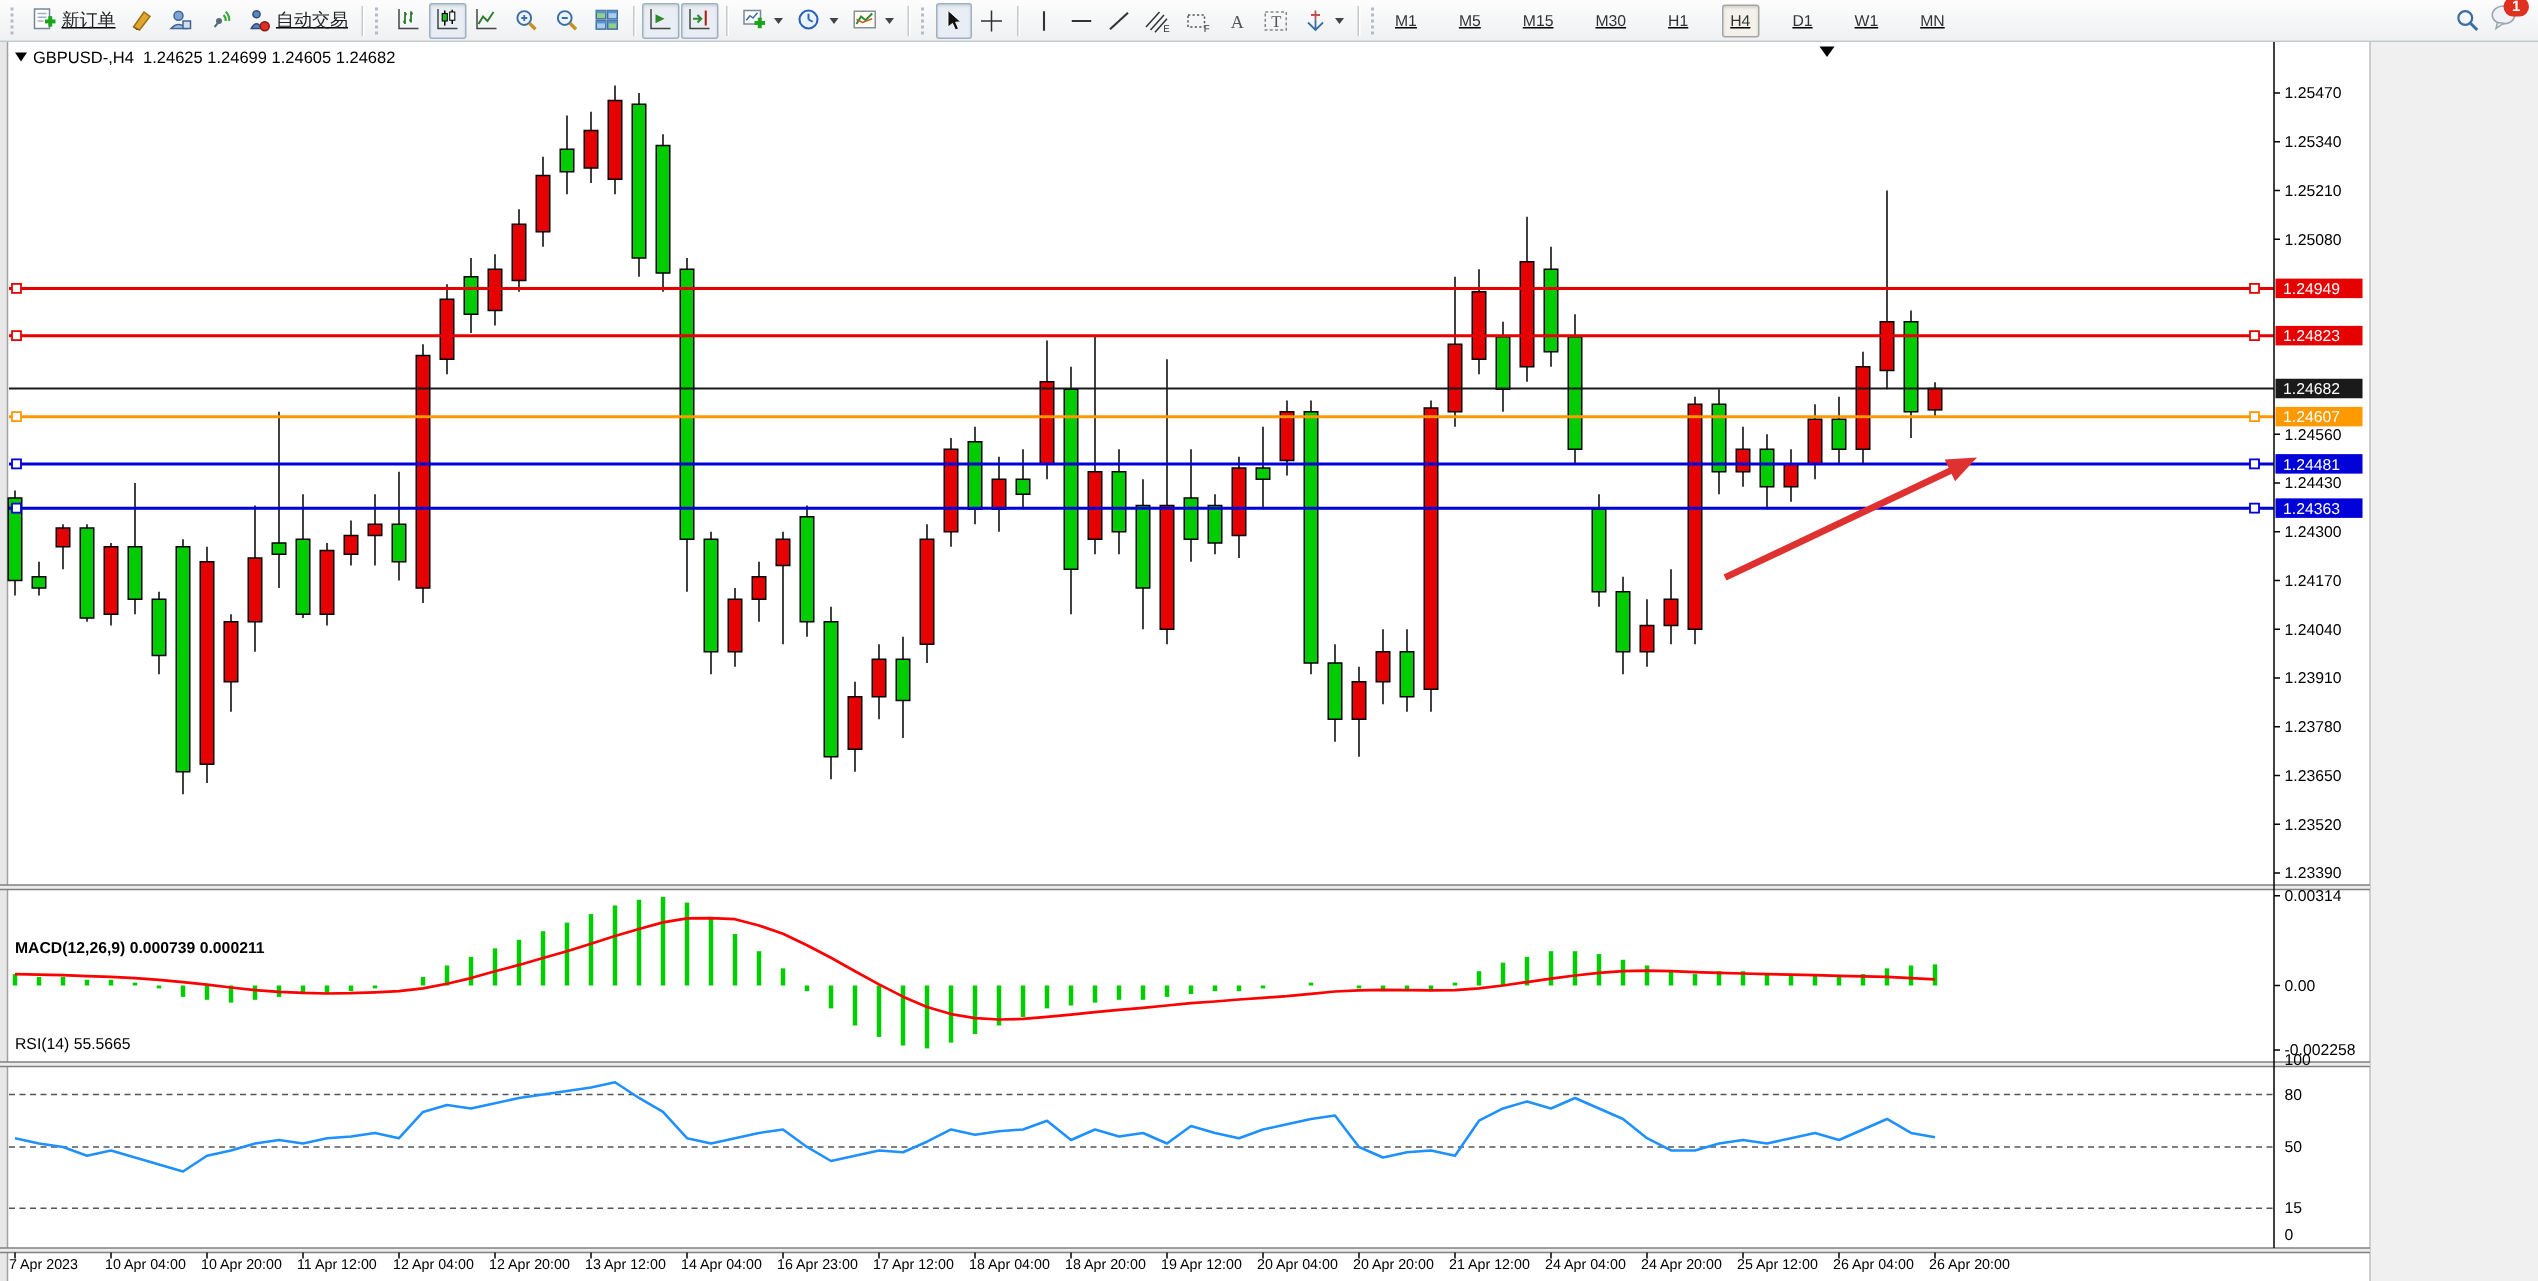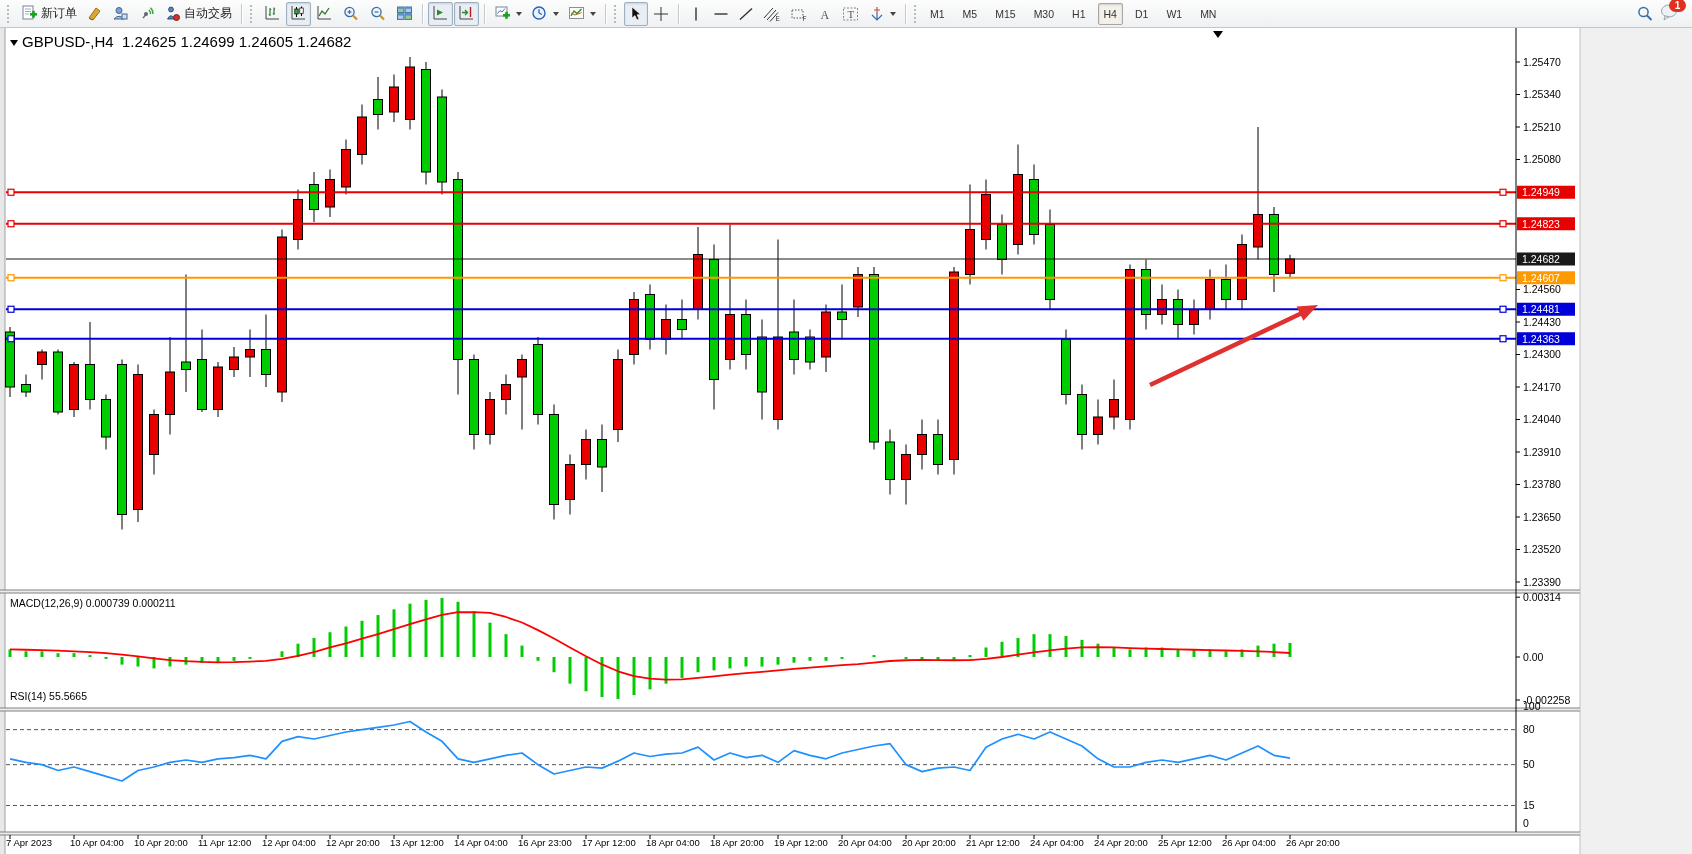--- a/index.html
+++ b/index.html
@@ -1,39 +1,39 @@
 <!DOCTYPE html>
 <html><head>
 <meta charset="utf-8">
 <style>
   html,body{margin:0;padding:0;background:#fff;font-family:"Liberation Sans",sans-serif;}
   #app{position:relative;width:1692px;height:854px;overflow:hidden;background:#fff;}
   
   #toolbar{position:absolute;left:0;top:0;width:1692px;height:28px;box-sizing:border-box;
     background:linear-gradient(#fdfdfd,#eef0f2);border-bottom:1px solid #c3c7cc;
-    display:flex;align-items:center;padding:0 4px;gap:1px;}
+    display:flex;align-items:center;padding:0 4px;gap:1px;text-decoration:underline;}
   .grip{width:4px;height:18px;border-left:2px dotted #b6bcc4;margin:0 3px;}
   .sep{width:1px;height:20px;background:#c6cad0;box-shadow:1px 0 0 #fff;margin:0 4px;}
   .tbtn{display:inline-flex;align-items:center;gap:3px;height:22px;padding:0 3px;border:1px solid transparent;
     border-radius:2px;font-size:12px;color:#222;background:transparent;cursor:default;}
   .tbtn.pressed{background:#e9eef4;border:1px solid #9fb0c1;box-shadow:inset 0 1px 2px rgba(0,0,0,.12);}
   .tbtn svg{display:block;}
   .caret{width:0;height:0;border-left:3px solid transparent;border-right:3px solid transparent;border-top:4px solid #444;margin-left:2px;}
   .tf{font-size:10.5px;color:#333;padding:0 5px;height:20px;display:inline-flex;align-items:center;border:1px solid transparent;border-radius:2px;}
   .tf.pressed{background:#f3f1ea;border:1px solid #a6a6a6;box-shadow:inset 0 1px 2px rgba(0,0,0,.15);}
   #tb-right{margin-left:auto;display:flex;align-items:center;gap:6px;padding-right:8px;}
   #chat-wrap{position:relative;}
   #badge{position:absolute;top:-4px;right:-6px;min-width:13px;height:13px;border-radius:7px;background:#e03020;color:#fff;
     font-size:10px;font-weight:bold;display:flex;align-items:center;justify-content:center;padding:0 2px;}
   
   #chartwrap{position:absolute;left:0;top:28px;width:1692px;height:826px;background:#fff;}
   #chart-svg{position:absolute;left:0;top:0;}
-  .overlay-label{position:absolute;font-size:15px;color:#000;white-space:pre;}
+  .overlay-label{position:absolute;font-size:11px;color:#000;white-space:pre;}
   #symbol-title{left:10px;top:5px;}
-  #macd-label{left:10px;top:569px;font-size:10.5px;}
+  #macd-label{left:10px;top:598px;font-size:10.5px;font-weight:bold;}
   #rsi-label{left:10px;top:662px;font-size:10.5px;}
   .tri{display:inline-block;width:0;height:0;border-left:4px solid transparent;border-right:4px solid transparent;border-top:6px solid #000;margin-right:4px;vertical-align:1px;}
 </style>
 </head>
 <body>
 
 <div id="app">
 
   <div id="toolbar">
     <span class="grip"></span>
@@ -239,21 +239,21 @@
     <span class="tbtn">
       <svg width="16" height="16" viewBox="0 0 16 16">
         <path d="M3 9 L8 14 L13 9 M8 14 V7" fill="none" stroke="#3a6ea5" stroke-width="1.2"></path>
         <path d="M5 4 L11 4 M8 1 L8 7" fill="none" stroke="#c05050" stroke-width="1.2"></path>
       </svg>
       <span class="caret"></span>
     </span>
 
     <span class="sep"></span>
     <span class="grip"></span>
-    <span id="tf-bar" style="display:inline-flex;gap:6px;">
+    <span id="tf-bar" style="display:inline-flex;gap:16px;">
         <span class="tf">M1</span>
         <span class="tf">M5</span>
         <span class="tf">M15</span>
         <span class="tf">M30</span>
         <span class="tf">H1</span>
         <span class="tf pressed">H4</span>
         <span class="tf">D1</span>
         <span class="tf">W1</span>
         <span class="tf">MN</span>
       </span>

